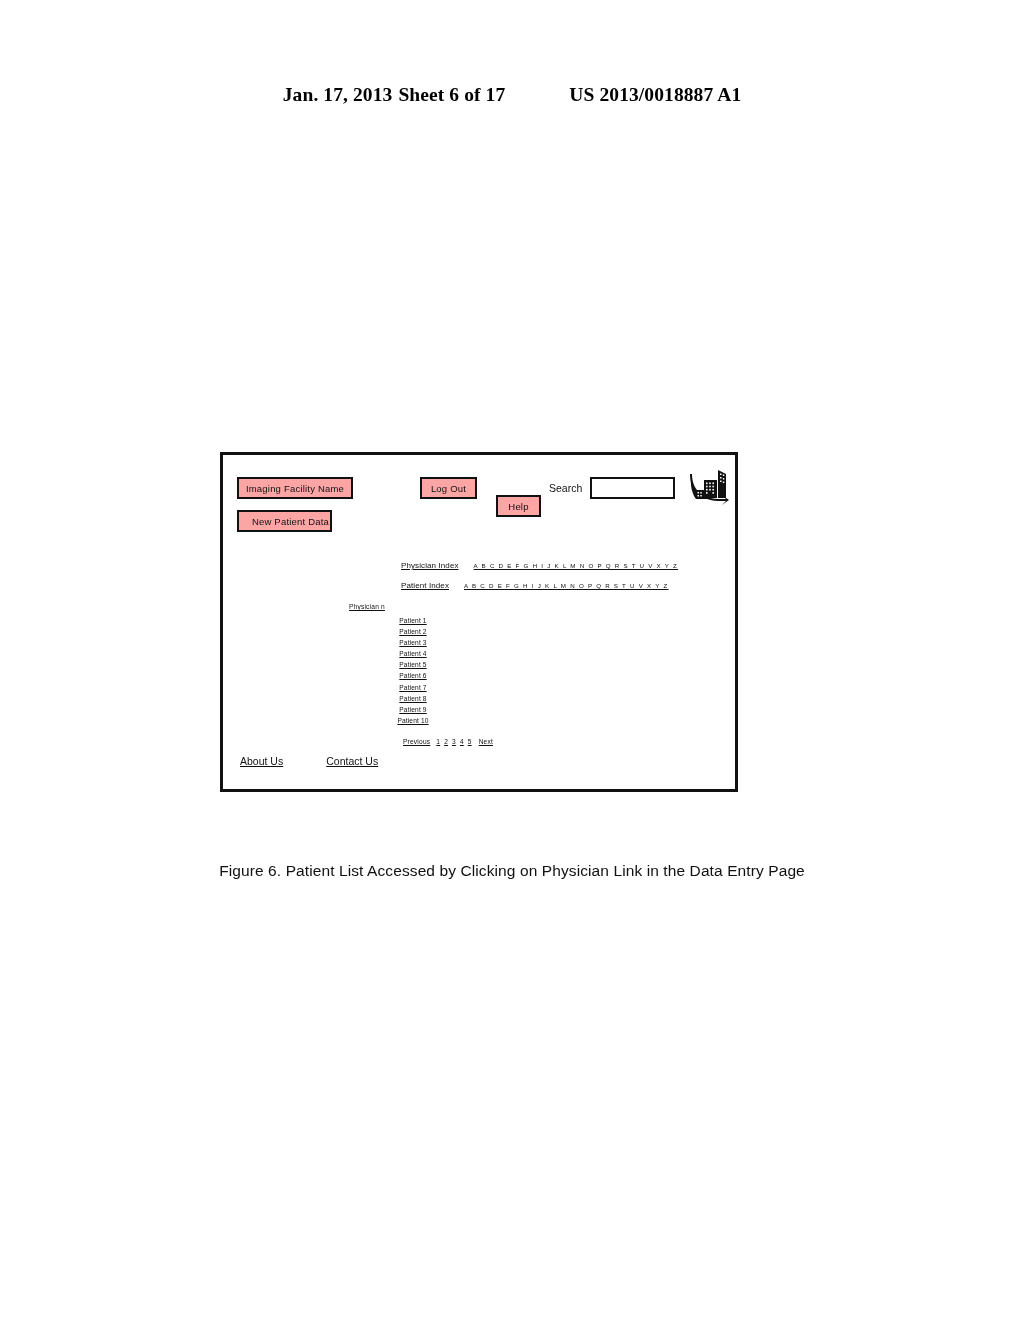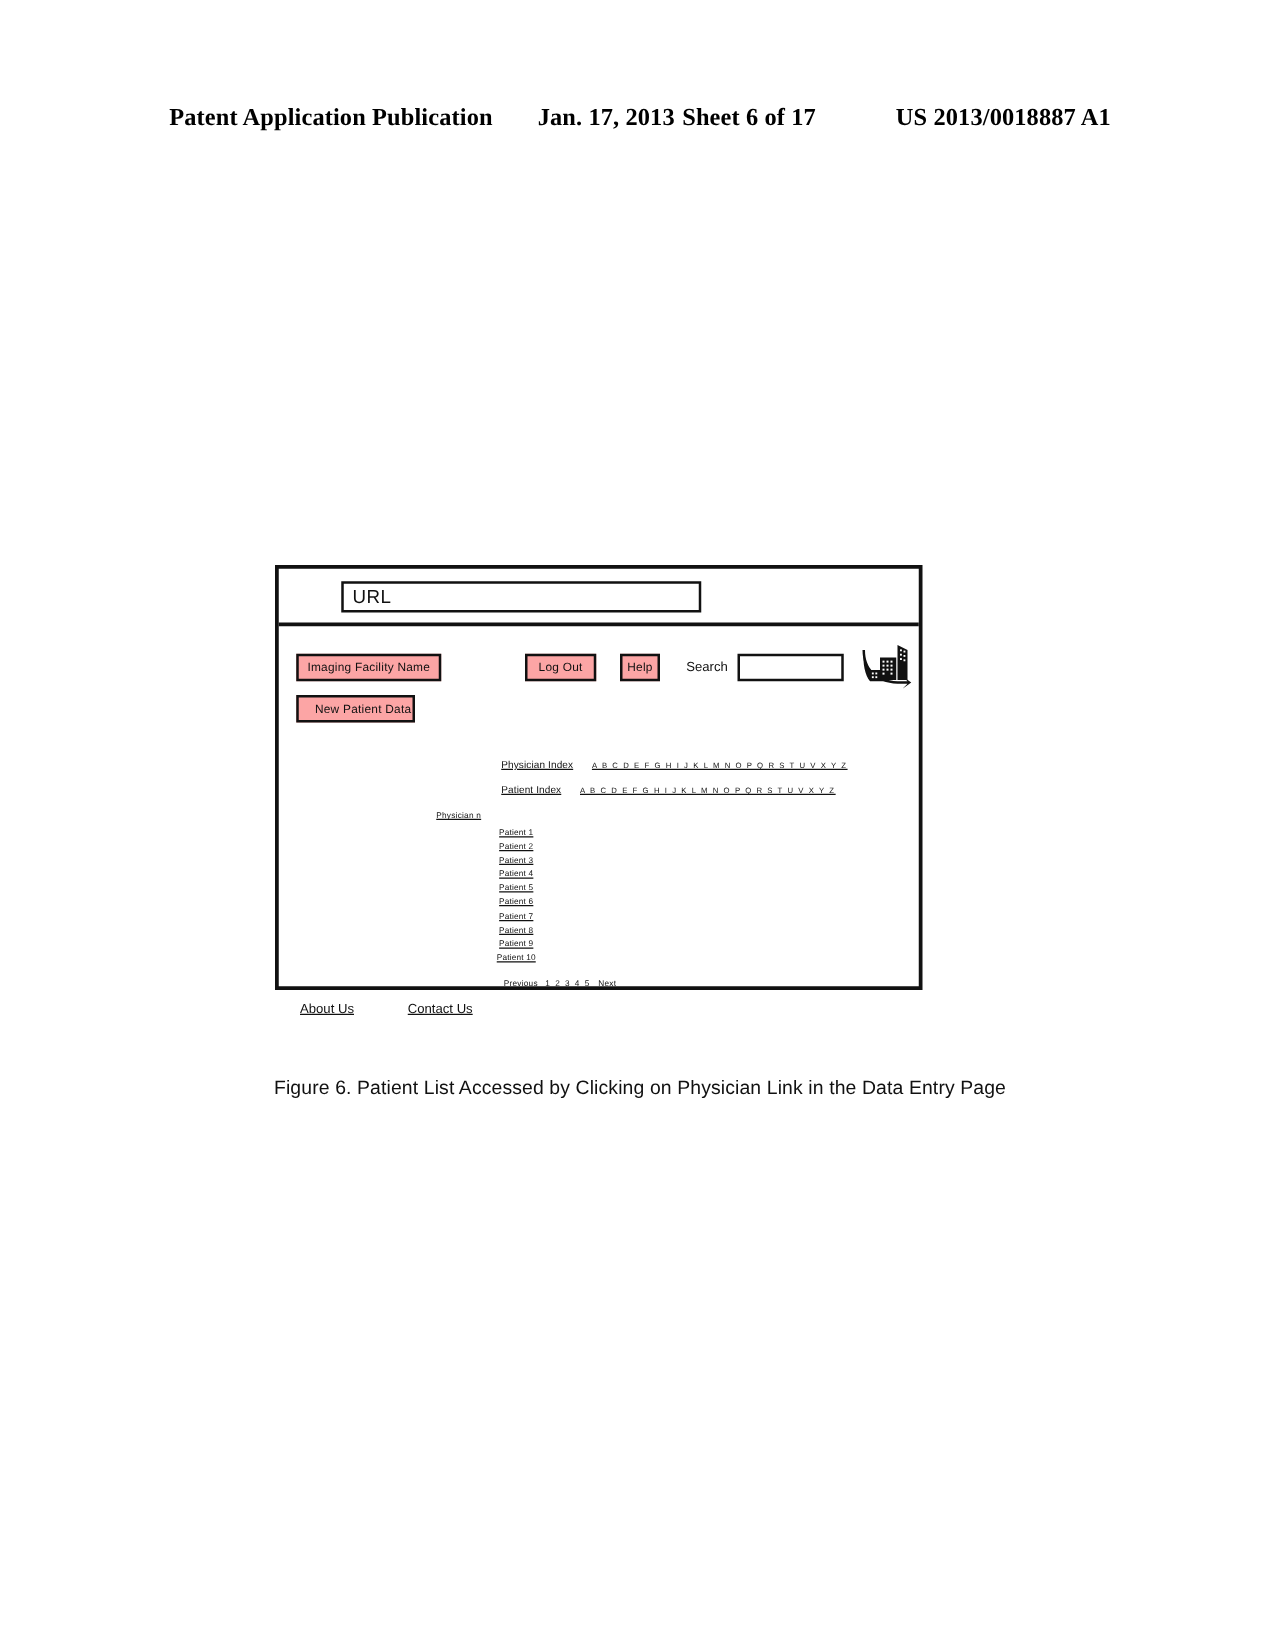--- a/index.html
+++ b/index.html
@@ -83,21 +83,21 @@
     font-size: 9.5px;
     color: #111111;
     display: flex;
     align-items: center;
     justify-content: center;
     letter-spacing: 0.2px;
   }
   .btn-facility { left: 14px; top: 22px;  width: 116px; height: 22px; }
   .btn-newpat   { left: 14px; top: 55px;  width: 95px;  height: 22px; padding-left: 12px; }
   .btn-logout   { left: 197px; top: 22px; width: 57px;  height: 22px; }
-  .btn-help     { left: 273px; top: 22px; width: 32px;  height: 22px; }
+  .btn-help     { left: 273px; top: 40px; width: 45px;  height: 22px; }
 
   .search-label {
     position: absolute;
     left: 326px;
     top: 27px;
     font-size: 10.5px;
     color: #111111;
   }
   .search-input {
     position: absolute;
@@ -218,31 +218,27 @@
     text-align: center;
     font-size: 15.5px;
     color: #111111;
     letter-spacing: 0.1px;
   }
 </style>
 </head>
 <body>
 
 <div class="patent-header">
-  <span class="ph-title">Patent Application Publication</span>
   <span class="ph-date">Jan. 17, 2013</span>
   <span class="ph-sheet">Sheet 6 of 17</span>
   <span class="ph-pub">US 2013/0018887 A1</span>
 </div>
 
 <div class="mockup">
 
-  <div class="urlbar-zone">
-    <div class="url-field">URL</div>
-  </div>
 
   <div class="content-zone">
 
     <div class="btn btn-facility">Imaging Facility Name</div>
     <div class="btn btn-newpat">New Patient Data</div>
     <div class="btn btn-logout">Log Out</div>
     <div class="btn btn-help">Help</div>
 
     <div class="search-label">Search</div>
     <div class="search-input"></div>

